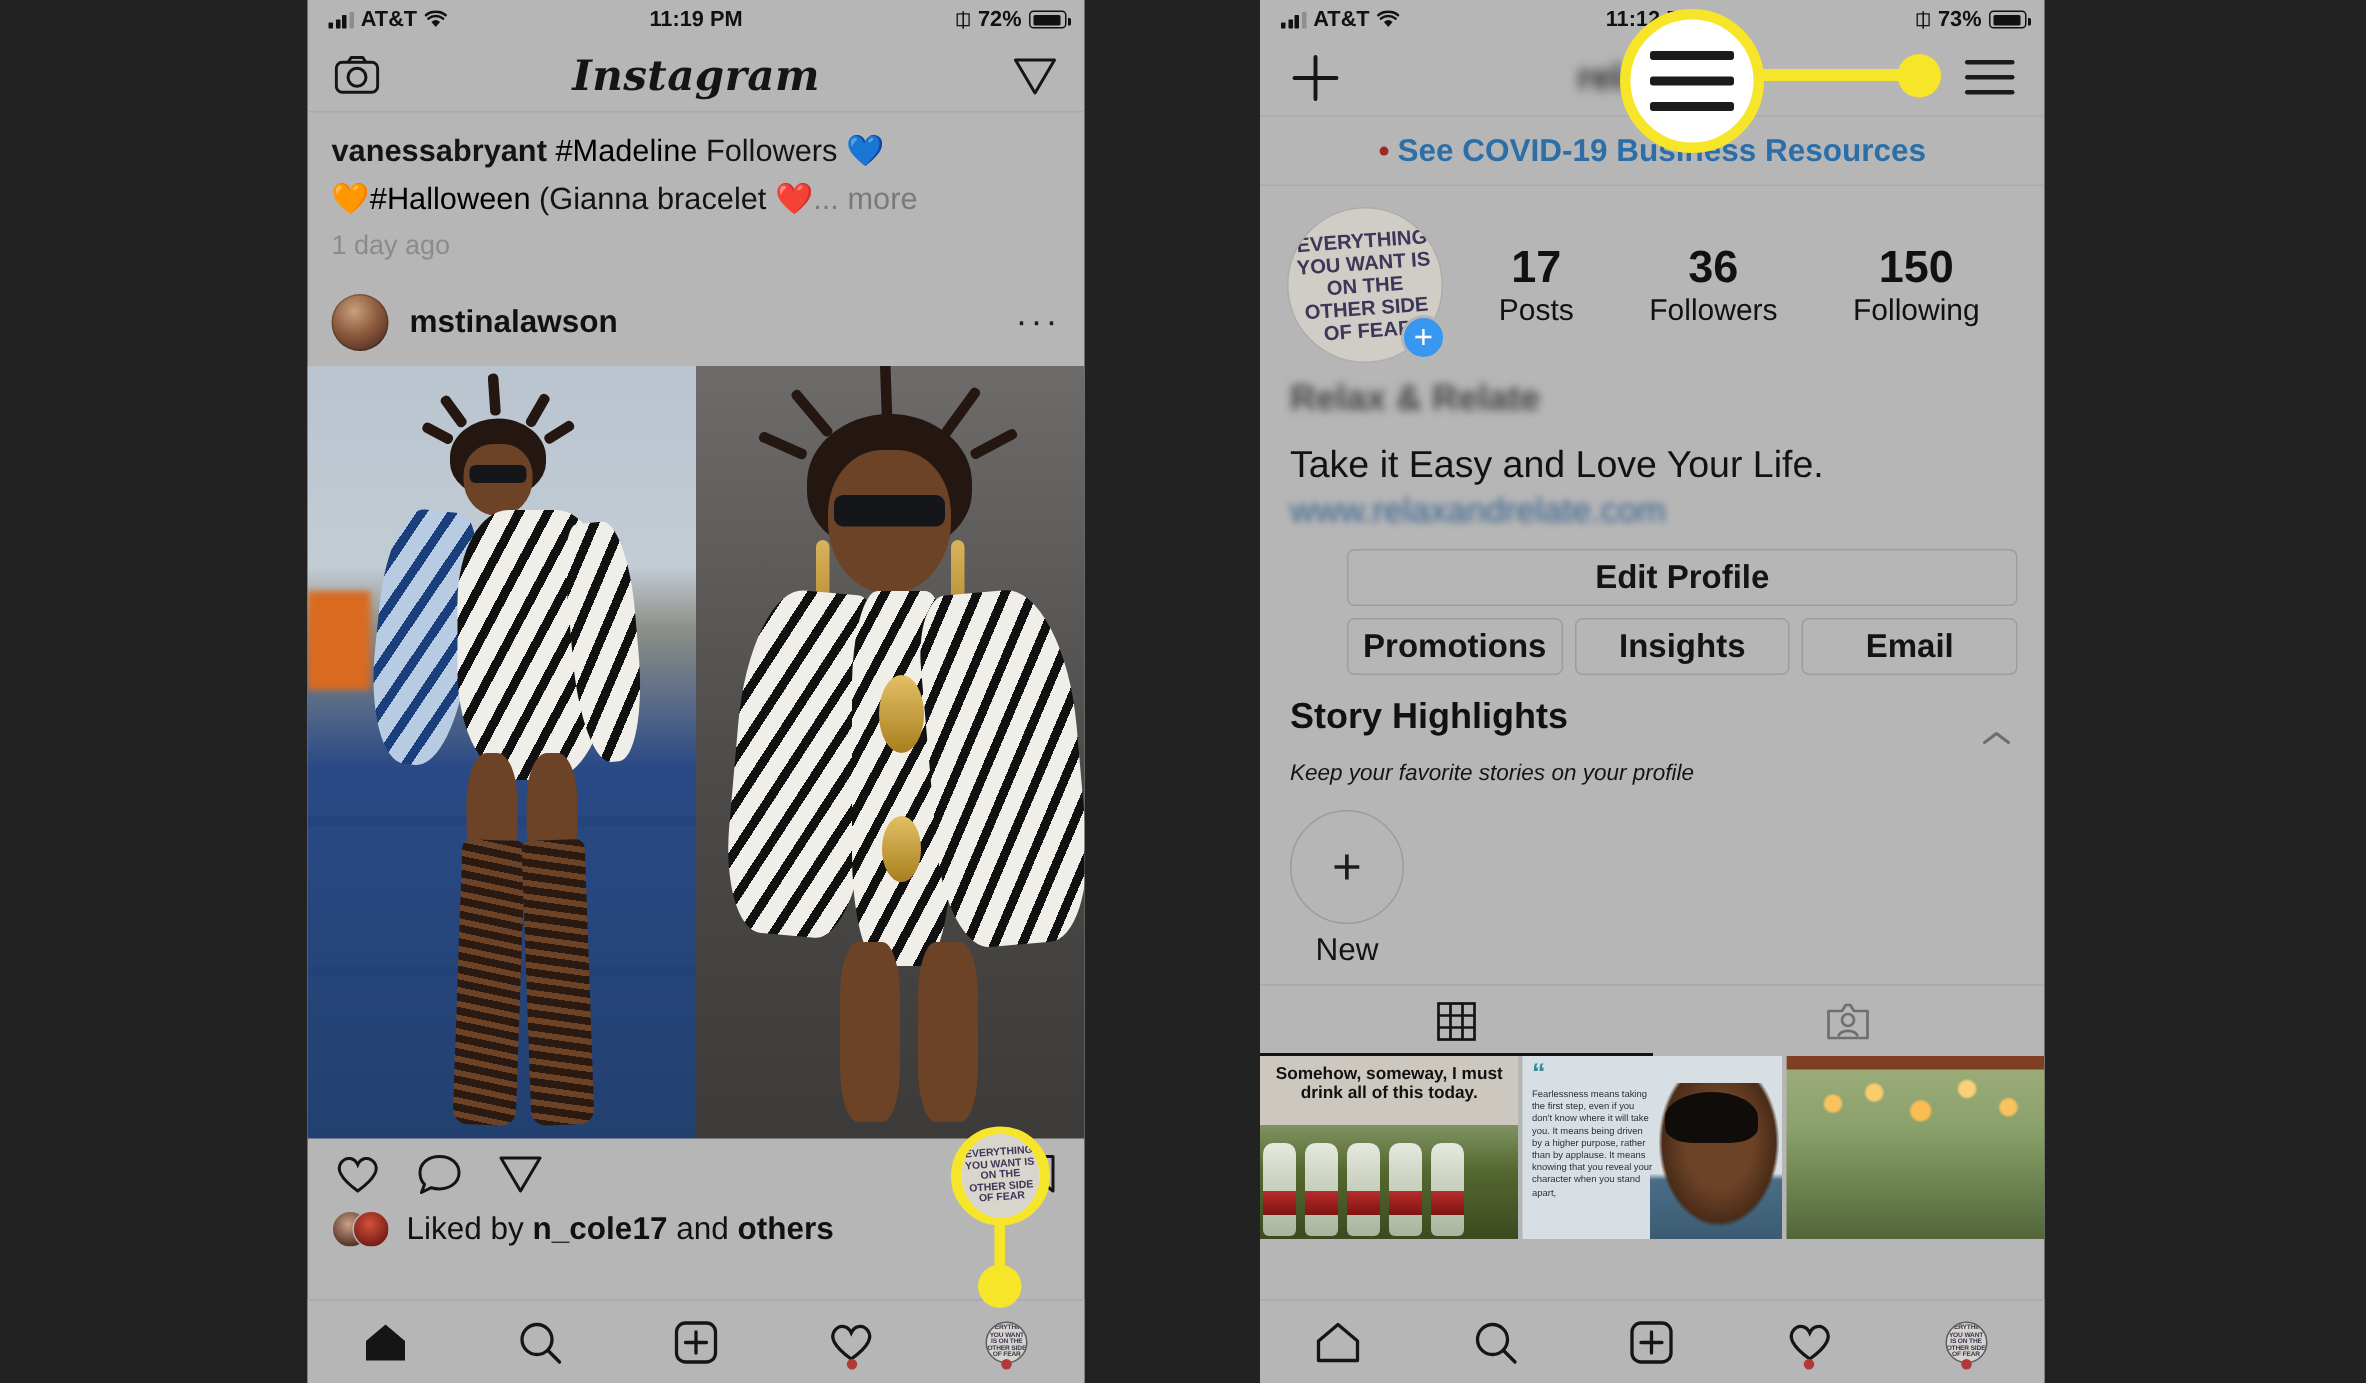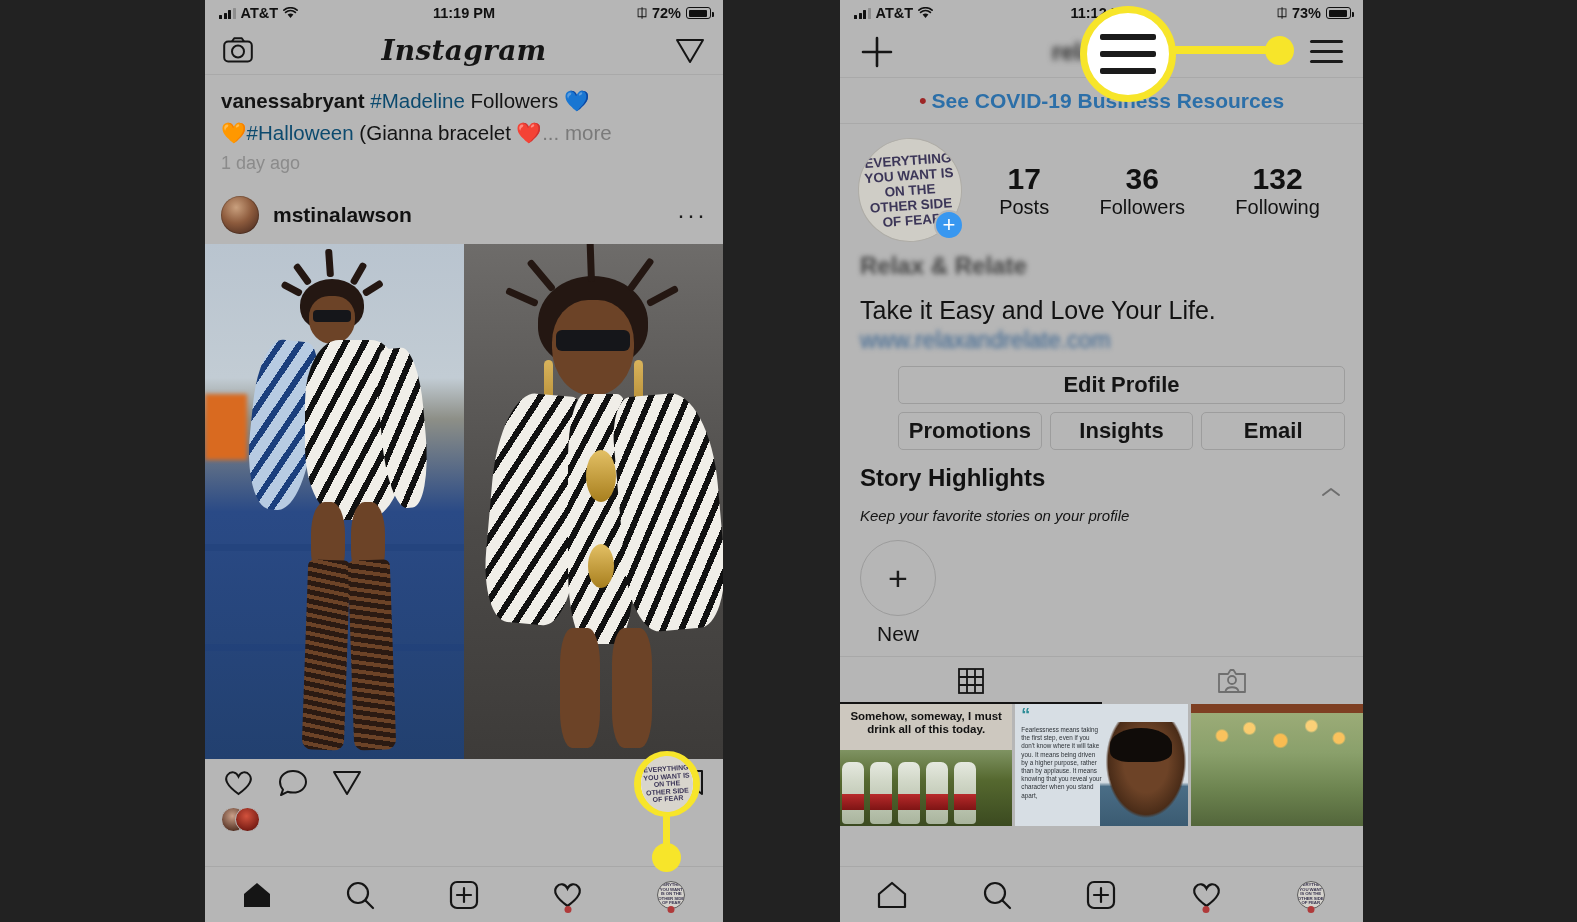--- a/index.html
+++ b/index.html
@@ -44,21 +44,21 @@
     padding: 0 18px; border-bottom: 1px solid #a9a9a9;
   }
   .ig-logo {
     font-family: "DejaVu Serif", serif; font-style: italic; font-weight: bold;
     font-size: 28px; color: #151515; letter-spacing: .3px;
   }
   .caption {
     padding: 10px 16px 0 16px; font-size: 20.5px; line-height: 1.55; color: #141414;
   }
   .caption .uname { font-weight: bold; }
-  .caption .tag { color: #0c4a6e; text-align: center; }
+  .caption .tag { color: #000000; text-align: center; }
   .caption .more { color: #7a7a7a; }
   .timestamp { padding: 4px 16px 12px 16px; font-size: 18px; color: #8b8b8b; }
 
   .userrow { height: 58px; display: flex; align-items: center; padding: 0 16px; gap: 14px; }
   .avatar-sm {
     width: 38px; height: 38px; border-radius: 50%; flex: 0 0 38px;
     background: radial-gradient(circle at 40% 30%, #c9a07e 0%, #8d5b3d 45%, #3a2018 100%);
     box-shadow: inset 0 0 0 1px rgba(0,0,0,.2);
   }
   .userrow .name { font-size: 21px; font-weight: bold; color: #111; flex: 1; }
@@ -388,20 +388,21 @@
             <path d="M3 2 L21 2 L21 25 L12 18 L3 25 Z" stroke="#151515" stroke-width="2" fill="none" stroke-linejoin="round"></path>
           </svg>
       </span>
     </div>
 
     <div class="likedrow">
       <span class="likers">
           <span></span>
           <span></span>
         </span>
+      <span class="likedtext"><span>Liked by </span><b>n_cole17</b><span> and </span><b>others</b></span>
     </div>
 
     <div class="tabbar">
       <span class="tabitem">
         <svg width="30" height="28" viewBox="0 0 30 28">
             <path d="M15 2 L28 13 L28 26 L2 26 L2 13 Z" fill="#151515"></path>
           </svg>
       </span>
       <span class="tabitem">
         <svg width="30" height="30" viewBox="0 0 30 30">
@@ -484,21 +485,21 @@
       <span class="stats">
         <span class="stat">
           <span class="num" style="display:block">17</span>
           <span class="lbl" style="display:block">Posts</span>
         </span>
         <span class="stat">
           <span class="num" style="display:block">36</span>
           <span class="lbl" style="display:block">Followers</span>
         </span>
         <span class="stat">
-          <span class="num" style="display:block">132</span>
+          <span class="num" style="display:block">150</span>
           <span class="lbl" style="display:block">Following</span>
         </span>
       </span>
     </div>
 
     <div class="bio">
       <div class="bizname">Relax &amp; Relate</div>
       <div class="tagline">Take it Easy and Love Your Life.</div>
       <div class="url">www.relaxandrelate.com</div>
     </div>

